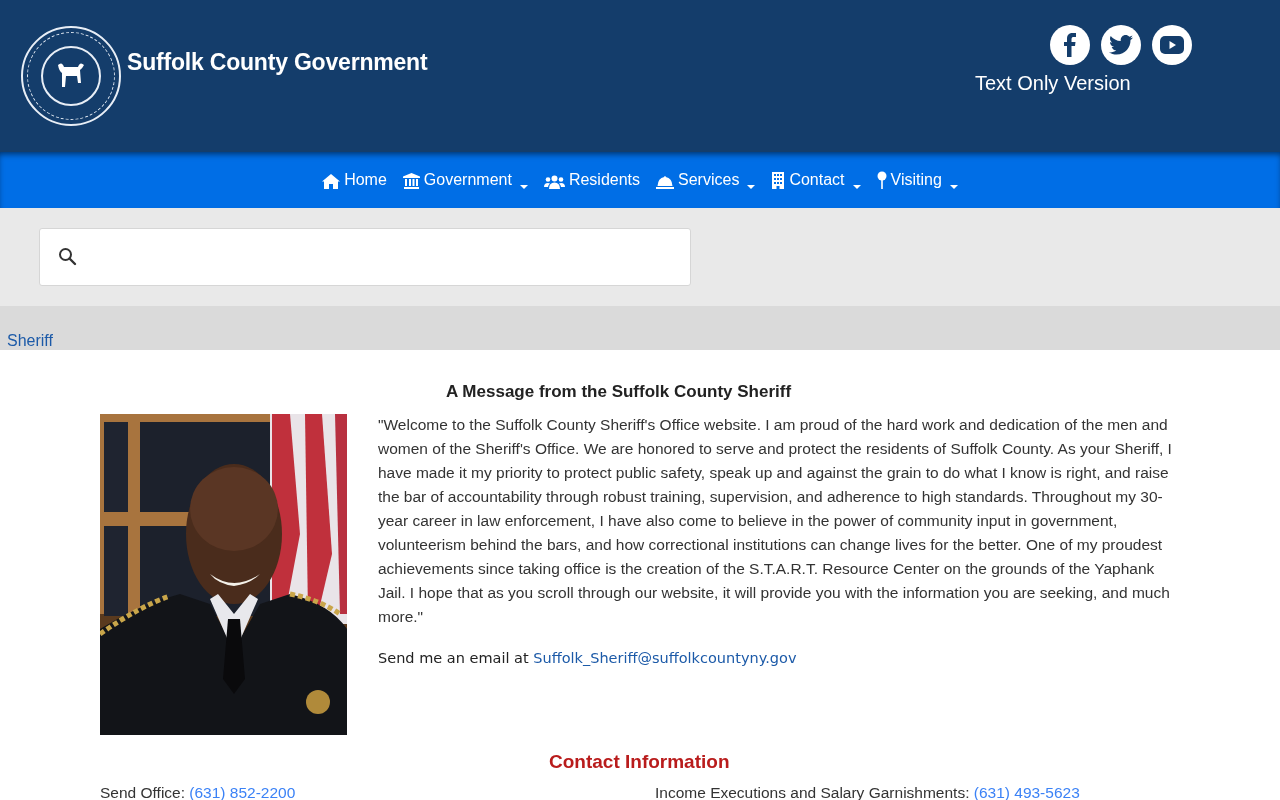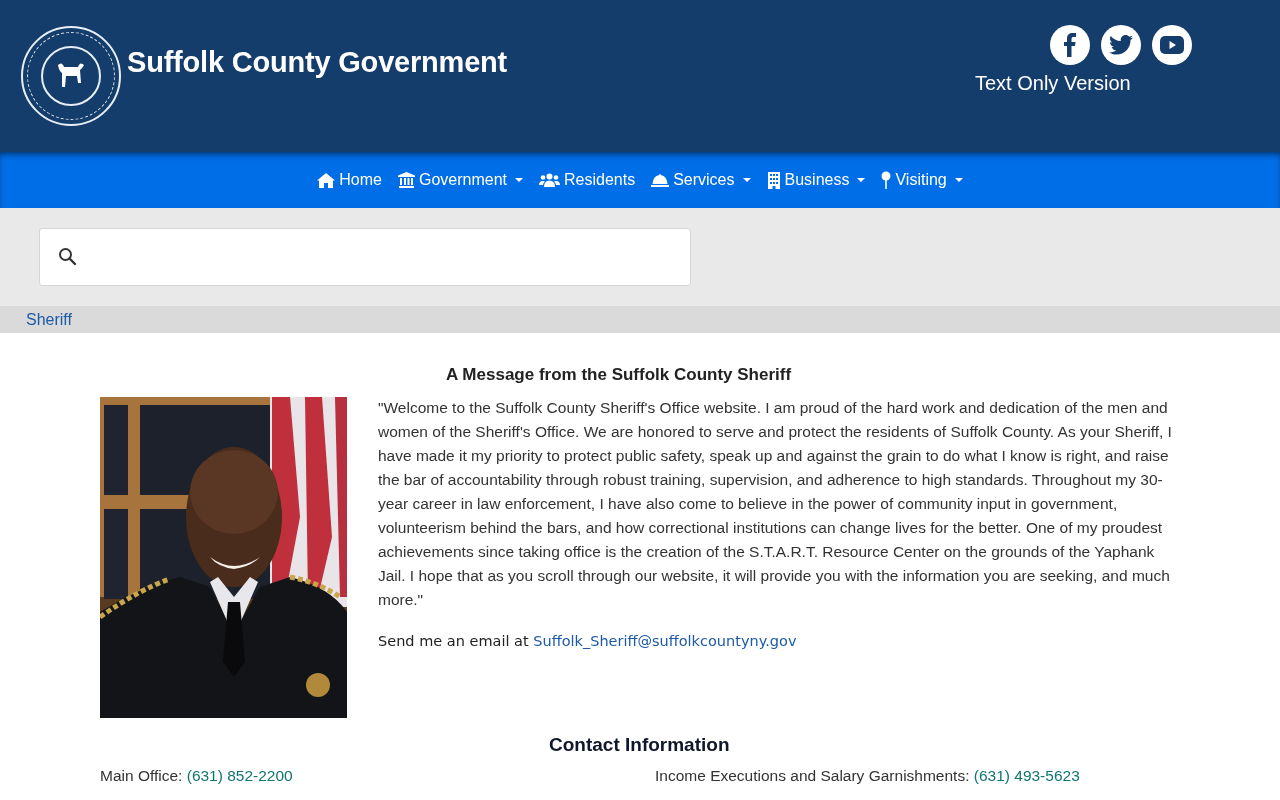--- a/index.html
+++ b/index.html
@@ -5,48 +5,48 @@
   * { box-sizing: border-box; margin: 0; padding: 0; }
   html, body { width: 1280px; height: 800px; overflow: hidden; background: #fff; }
   body { font-family: "Liberation Sans", sans-serif; color: #222; }
 
   .header { position: relative; height: 152px; background: #143d6b; }
   .seal { position: absolute; left: 21px; top: 26px; width: 100px; height: 100px; border-radius: 50%;
           border: 2px solid #e8eef6; display: flex; align-items: center; justify-content: center; }
   .seal-ring { width: 88px; height: 88px; border-radius: 50%; border: 1px dashed #dfe7f1; display:flex; align-items:center; justify-content:center; }
   .seal-inner { width: 60px; height: 60px; border-radius: 50%; border: 2px solid #e8eef6; display:flex; align-items:center; justify-content:center; color:#fff; }
   .brand { position: absolute; left: 127px; top: 48px; color: #fff; font-weight: bold; }
-  .brand .t1 { font-size: 29px; letter-spacing: -0.2px; line-height: 28px; }
+  .brand .t1 { font-size: 23px; letter-spacing: -0.2px; line-height: 28px; }
   .brand .t2 { font-size: 19px; line-height: 26px; }
   .social { position: absolute; left: 1050px; top: 25px; display: flex; gap: 11px; }
   .social .ic { width: 40px; height: 40px; border-radius: 50%; background: #fff; display: flex; align-items: center; justify-content: center; }
   .textonly { position: absolute; left: 975px; top: 72px; color: #fff; font-size: 20px; }
 
   .nav { height: 56px; background: #006ee6; box-shadow: inset 0 4px 6px -2px rgba(0,0,0,0.55); display: flex; justify-content: center; align-items: center; }
-  .nav-item { display: flex; align-items: center; color: #fff; font-size: 16px; margin: 0 8px; cursor: pointer; }
+  .nav-item { display: flex; align-items: flex-end; color: #fff; font-size: 16px; margin: 0 8px; cursor: pointer; }
   .nav-item svg { margin-right: 4px; }
   .caret { display: inline-block; width: 0; height: 0; border-left: 4px solid transparent; border-right: 4px solid transparent; border-top: 4px solid #fff; margin-left: 8px; }
 
   .search-band { height: 98px; background: #e9e9e9; position: relative; }
   .search-box { position: absolute; left: 39px; top: 20px; width: 652px; height: 58px; background: #fff; border: 1px solid #d6d6d6; border-radius: 3px; display: flex; align-items: center; }
   .search-box svg { margin-left: 18px; }
   .search-box input { border: none; outline: none; flex: 1; height: 100%; font-size: 16px; padding-left: 10px; background: transparent; }
 
-  .crumb { height: 27px; background: #dadada; display: flex; align-items: center; padding-left: 26px; }
+  .crumb { height: 44px; background: #dadada; display: flex; align-items: flex-end; padding-left: 7px; }
   .crumb a { color: #1c5aa8; font-size: 16px; text-decoration: none; }
 
   .main { position: relative; }
   .msg-title { position: absolute; left: 446px; top: 32px; font-size: 17px; font-weight: bold; color: #222; }
   .photo { position: absolute; left: 100px; top: 64px; width: 247px; height: 321px; overflow: hidden; background: #3a2a1a; }
   .msg { position: absolute; left: 378px; top: 63px; width: 800px; font-size: 15.5px; line-height: 24px; color: #333; }
   .sig { position: absolute; left: 378px; top: 296px; font-size: 16px; line-height: 24px; color: #222; font-family: "DejaVu Sans", sans-serif; font-size: 14.5px; }
   .sig a { color: #1c5aa8; text-decoration: none; text-align: center; }
-  .contact-title { position: absolute; left: 549px; top: 401px; font-size: 19px; font-weight: bold; color: #0f172a; }
+  .contact-title { position: absolute; left: 549px; top: 401px; font-size: 19px; font-weight: bold; color: #b91c1c; }
   .contact-row { position: absolute; top: 434px; font-size: 15.5px; color: #333; }
-  .contact-row a { color: #0f766e; text-decoration: none; }
+  .contact-row a { color: #3b82f6; text-decoration: none; }
 </style>
 </head>
 <body>
 
 <header class="header">
   <div class="seal">
     <div class="seal-ring">
       <div class="seal-inner">
         <svg width="34" height="30" viewBox="0 0 34 30">
           <path d="M4 4 Q8 0 10 6 L24 6 Q26 0 30 4 Q28 8 26 9 L27 22 L24 22 L23 15 L12 15 L11 26 L8 26 L8 12 Q5 10 4 4Z" fill="#fff"></path>
@@ -114,21 +114,21 @@
       <rect x="3" y="2" width="2" height="2" fill="#006ee6"></rect>
         <rect x="6" y="2" width="2" height="2" fill="#006ee6"></rect>
         <rect x="9" y="2" width="2" height="2" fill="#006ee6"></rect>
       <rect x="3" y="6" width="2" height="2" fill="#006ee6"></rect>
         <rect x="6" y="6" width="2" height="2" fill="#006ee6"></rect>
         <rect x="9" y="6" width="2" height="2" fill="#006ee6"></rect>
       <rect x="3" y="10" width="2" height="2" fill="#006ee6"></rect>
         <rect x="6" y="10" width="2" height="2" fill="#006ee6"></rect>
         <rect x="9" y="10" width="2" height="2" fill="#006ee6"></rect>
     </svg>
-    <span>Business</span>
+    <span>Contact</span>
     <span class="caret"></span>
   </div>
   <div class="nav-item">
     <svg width="10" height="18" viewBox="0 0 10 18">
       <circle cx="5" cy="5" r="4.5" fill="#fff"></circle>
         <rect x="4.2" y="8" width="1.6" height="10" fill="#fff"></rect>
     </svg>
     <span>Visiting</span>
     <span class="caret"></span>
   </div>
@@ -178,18 +178,18 @@
   <p class="msg">"Welcome to the Suffolk County Sheriff's Office website. I am proud of the hard work and dedication of the men and women of the Sheriff's Office. We are honored to serve and protect the residents of Suffolk County. As your Sheriff, I have made it my priority to protect public safety, speak up and against the grain to do what I know is right, and raise the bar of accountability through robust training, supervision, and adherence to high standards. Throughout my 30-year career in law enforcement, I have also come to believe in the power of community input in government, volunteerism behind the bars, and how correctional institutions can change lives for the better. One of my proudest achievements since taking office is the creation of the S.T.A.R.T. Resource Center on the grounds of the Yaphank Jail. I hope that as you scroll through our website, it will provide you with the information you are seeking, and much more."</p>
 
   <div class="sig">
     <div>
       <span>Send me an email at </span><a>Suffolk_Sheriff@suffolkcountyny.gov</a>
     </div>
   </div>
 
   <h2 class="contact-title">Contact Information</h2>
   <div class="contact-row" style="left:100px;">
-    <span>Main Office: </span><a>(631) 852-2200</a>
+    <span>Send Office: </span><a>(631) 852-2200</a>
   </div>
   <div class="contact-row" style="left:655px;">
     <span>Income Executions and Salary Garnishments: </span><a>(631) 493-5623</a>
   </div>
 </main>
 
 </body></html>

